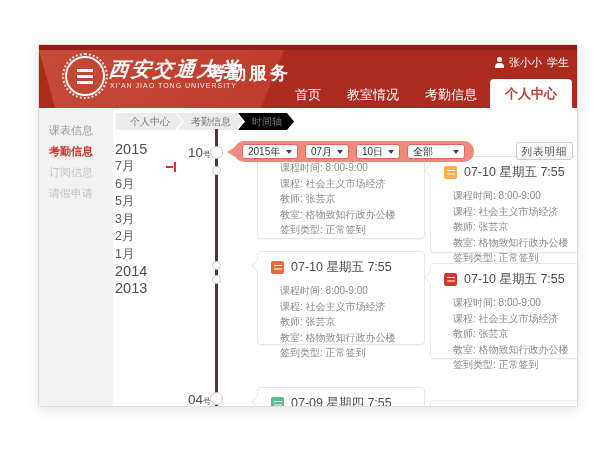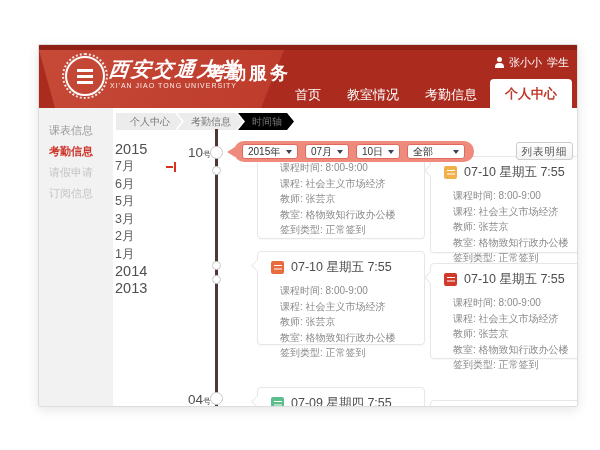--- a/index.html
+++ b/index.html
@@ -96,22 +96,22 @@
         <div class="item">首页</div>
         <div class="item">教室情况</div>
         <div class="item">考勤信息</div>
         <div class="item active">个人中心</div>
       </div>
   </div>
 
   <div class="sb" id="sidebar">
       <div class="it ">课表信息</div>
       <div class="it active">考勤信息</div>
+      <div class="it dim">订阅信息</div>
       <div class="it dim">请假申请</div>
-      <div class="it dim">订阅信息</div>
     </div>
 
   <div class="bc" id="breadcrumb">
       <div class="c">个人中心</div>
       <div class="c">考勤信息</div>
       <div class="c">时间轴</div>
     </div>
 
   <div class="scale" id="scale">
       <div class="y">2015</div>

